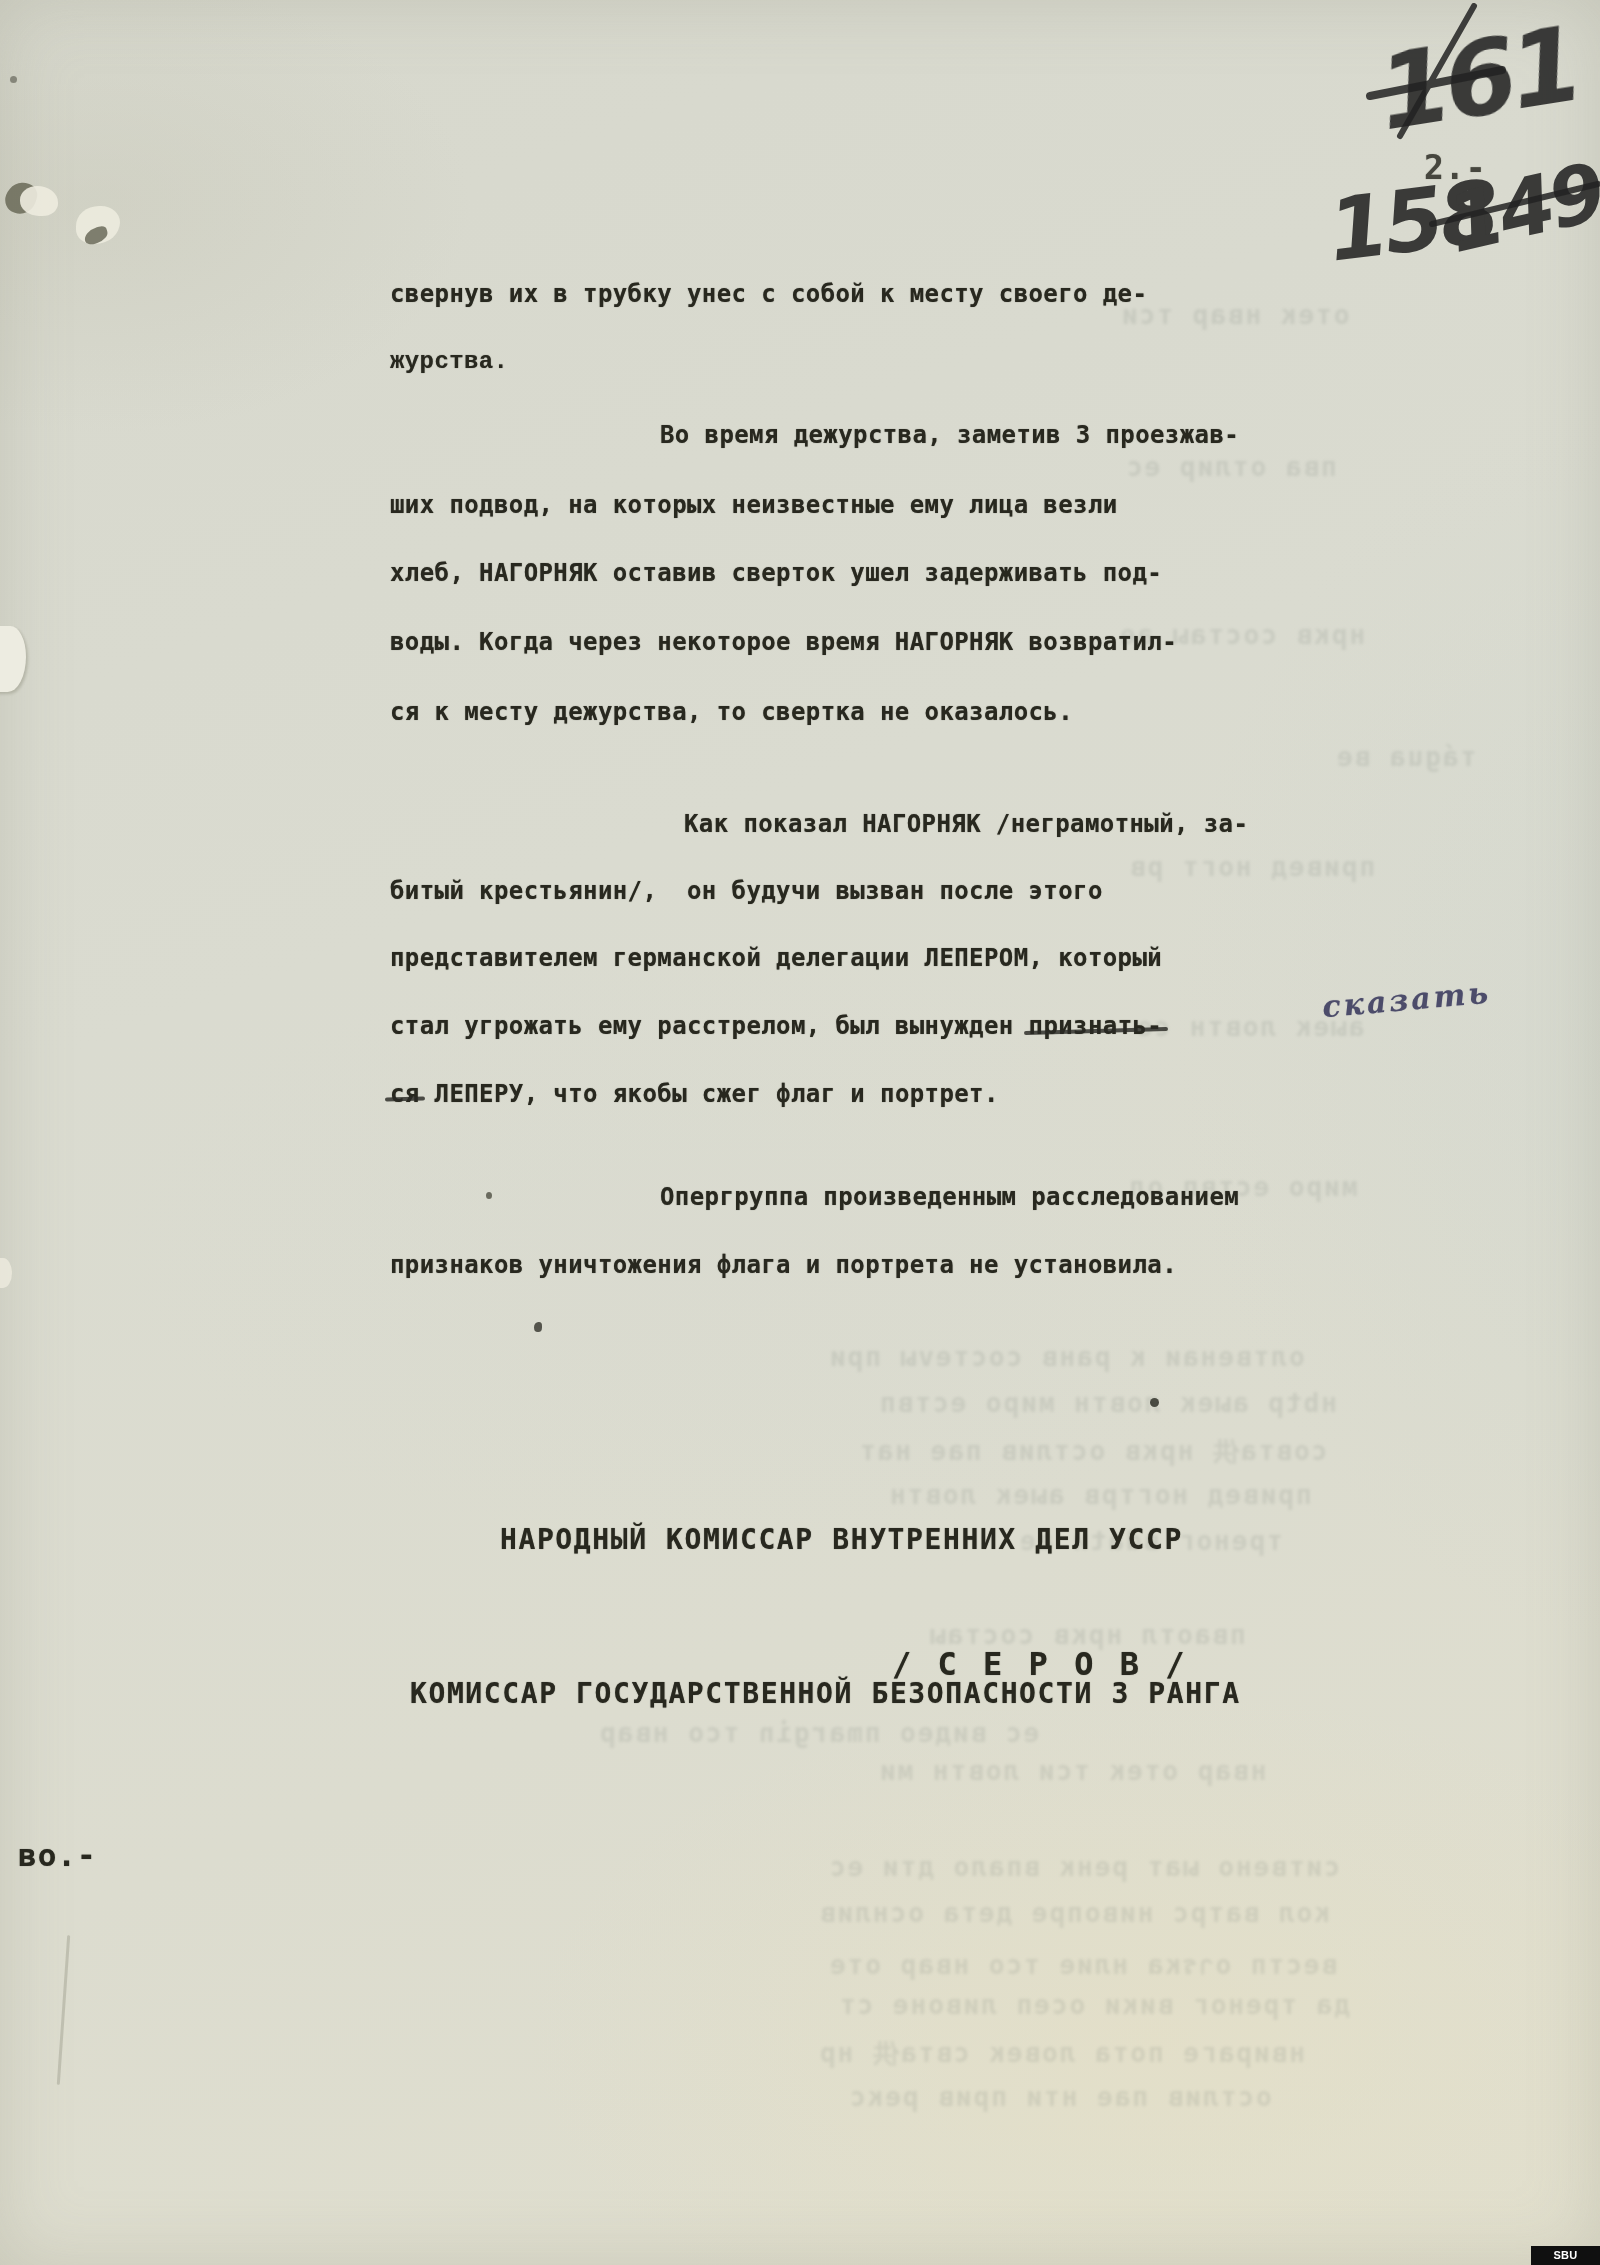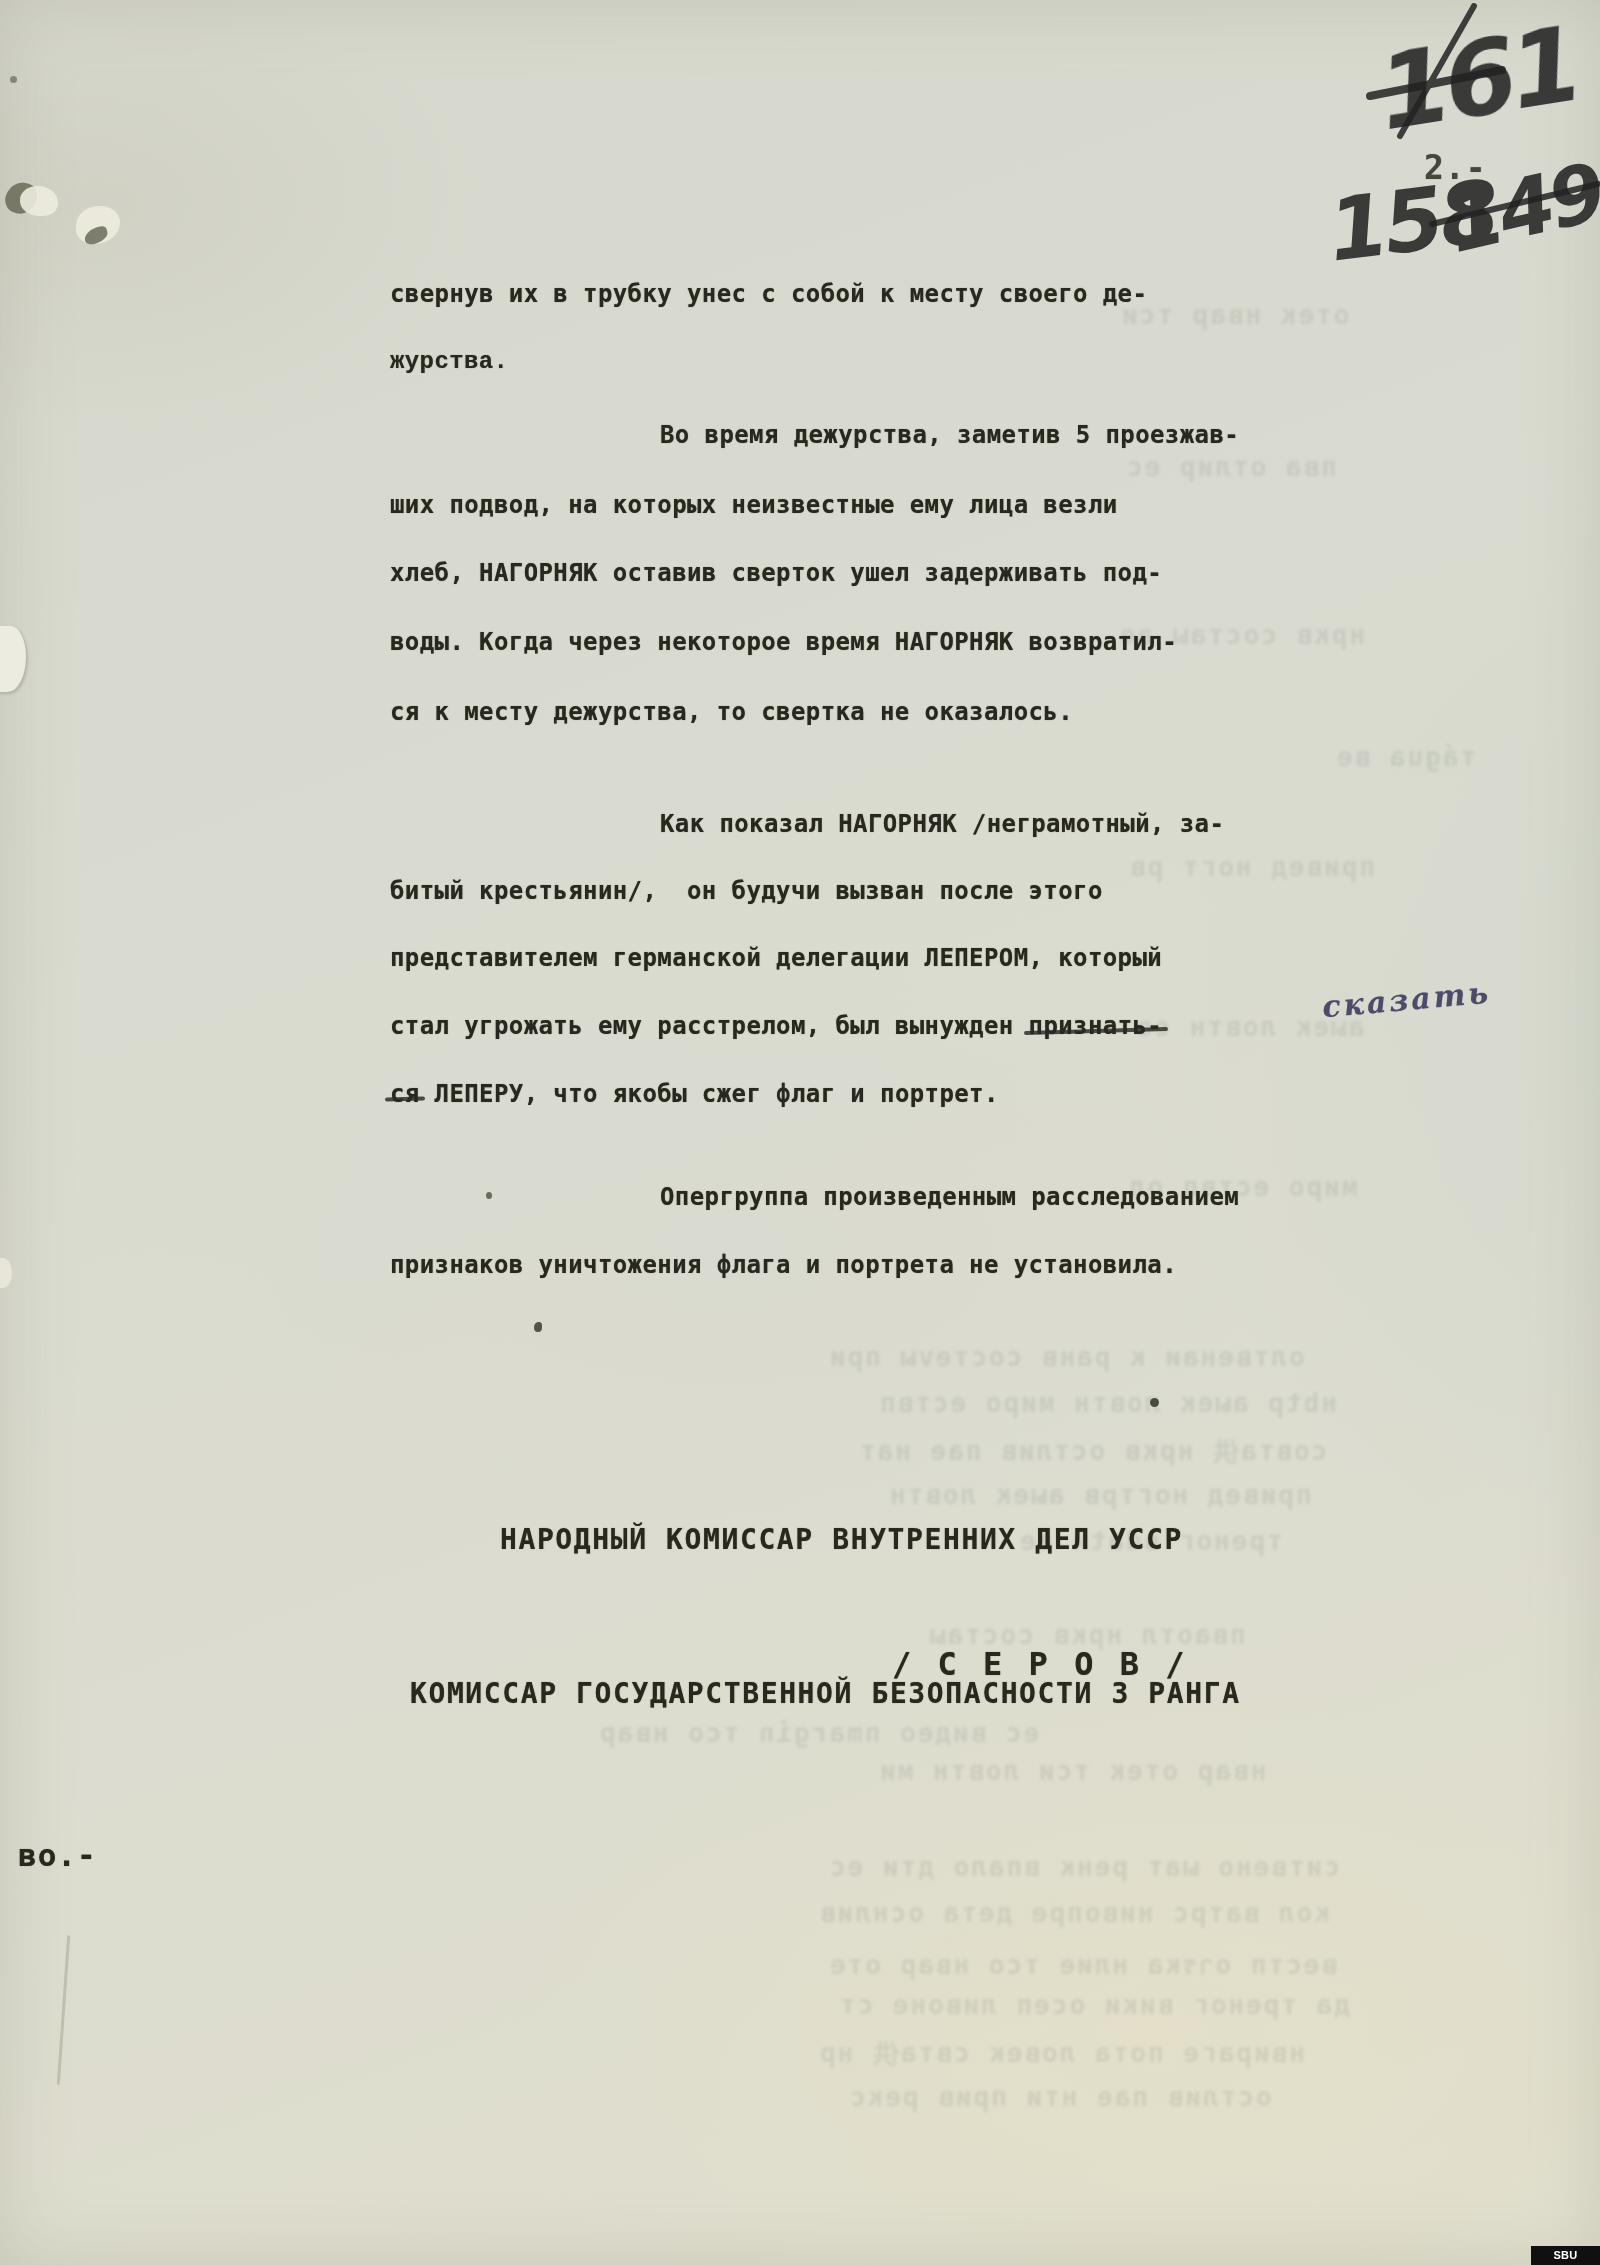--- a/index.html
+++ b/index.html
@@ -91,26 +91,26 @@
     <div class="bleed-line" style="left: 818px; top: 1898px;">кол ватрс нивопре дета оснлив</div>
     <div class="bleed-line" style="left: 828px; top: 1944px;">вестп оารка нлие тсо нвар оте</div>
     <div class="bleed-line" style="left: 838px; top: 1990px;">да треног вики осеп ливоне ст</div>
     <div class="bleed-line" style="left: 818px; top: 2036px;">нвираге пота ловек свта供 нр</div>
     <div class="bleed-line" style="left: 848px; top: 2082px;">остлив пае нти прив рекс</div>
   </div>
 
 <div id="text-layer">
     <div class="typed-line" style="left: 390px; top: 282px;">свернув их в трубку унес с собой к месту своего де-</div>
     <div class="typed-line" style="left: 390px; top: 350px; font-family: Liberation Mono, monospace;">журства.</div>
-    <div class="typed-line" style="left: 660px; top: 423px;">Во время дежурства, заметив 5 проезжав-</div>
+    <div class="typed-line" style="left: 660px; top: 423px;">Во время дежурства, заметив 3 проезжав-</div>
     <div class="typed-line" style="left: 390px; top: 493px;">ших подвод, на которых неизвестные ему лица везли</div>
     <div class="typed-line" style="left: 390px; top: 561px;">хлеб, НАГОРНЯК оставив сверток ушел задерживать под-</div>
     <div class="typed-line" style="left: 390px; top: 630px;">воды. Когда через некоторое время НАГОРНЯК возвратил-</div>
     <div class="typed-line" style="left: 390px; top: 700px;">ся к месту дежурства, то свертка не оказалось.</div>
-    <div class="typed-line" style="left: 660px; top: 812px;">Как показал НАГОРНЯК /неграмотный, за-</div>
+    <div class="typed-line" style="left: 684px; top: 812px;">Как показал НАГОРНЯК /неграмотный, за-</div>
     <div class="typed-line" style="left: 390px; top: 879px;">битый крестьянин/,  он будучи вызван после этого</div>
     <div class="typed-line" style="left: 390px; top: 946px;">представителем германской делегации ЛЕПЕРОМ, который</div>
     <div class="typed-line" style="left: 660px; top: 1185px;">Опергруппа произведенным расследованием</div>
     <div class="typed-line" style="left: 390px; top: 1253px;">признаков уничтожения флага и портрета не установила.</div>
   </div>
 
 <div class="typed-line" style="left:390px;top:1014px;"><span>стал угрожать ему расстрелом, был вынужден </span><span class="struck">признать-</span></div>
 <div class="typed-line" style="left:390px;top:1082px;"><span class="struck">ся</span><span> ЛЕПЕРУ, что якобы сжег флаг и портрет.</span></div>
 
 <div class="correction">сказать</div>

